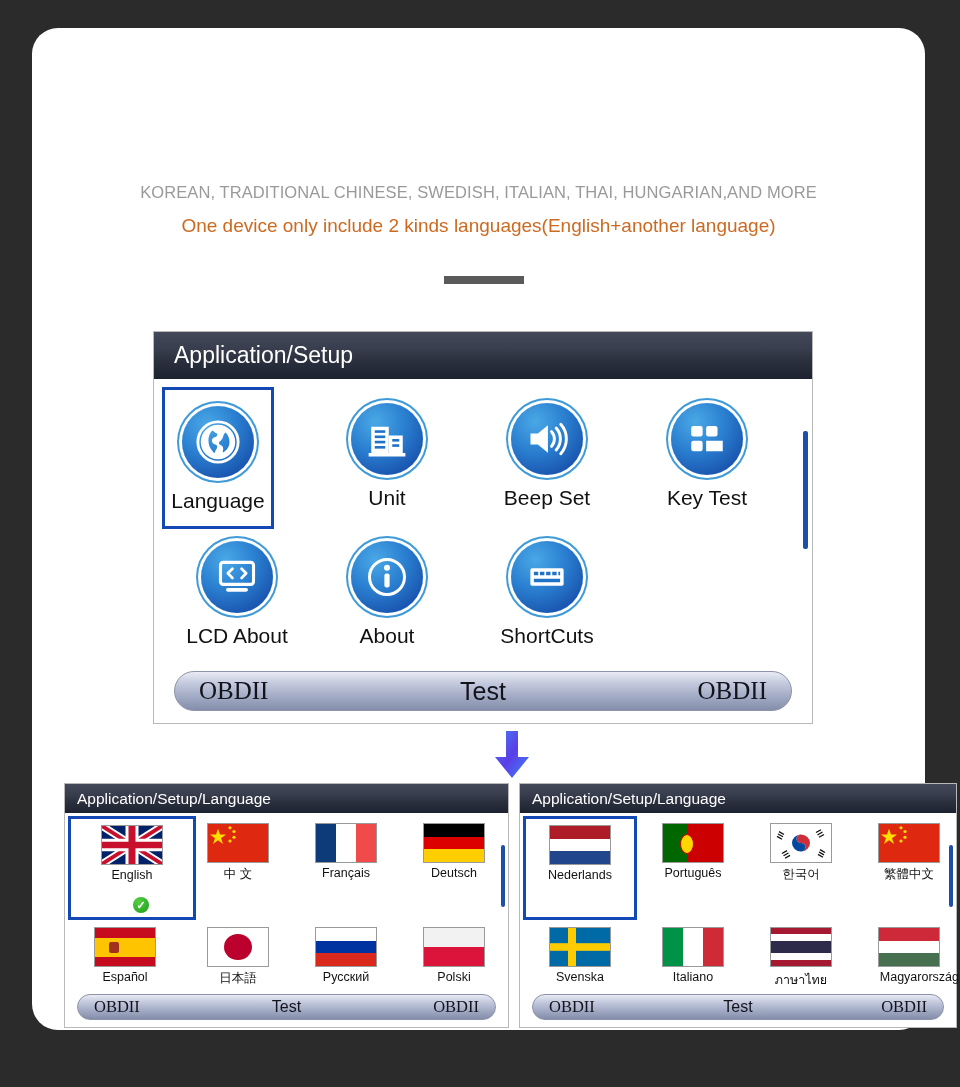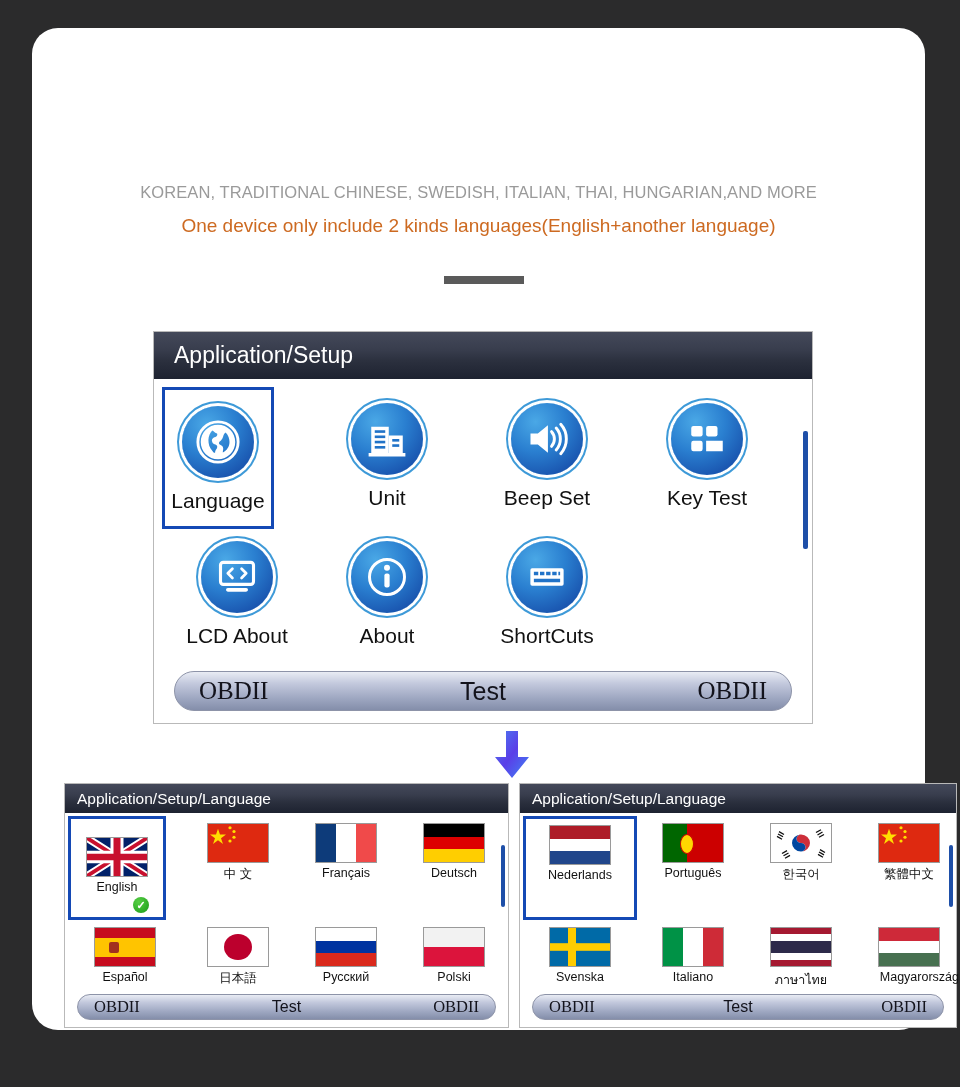--- a/index.html
+++ b/index.html
@@ -225,21 +225,21 @@
     </svg>
   </div>
 
   <div class="panel sp" id="leftPanel">
     <div class="panel-head">
       <span>Application/Setup/Language</span>
     </div>
     <div class="panel-body">
       <div class="vscroll"></div>
       <div class="grid" id="leftGrid">
-          <div class="fcell sel" style="left: 3px; top: 3px; width: 98px; height: 104px; padding-top: 16px;">
+          <div class="fcell sel" style="left: 3px; top: 3px; width: 128px; height: 104px; padding-top: 4px;">
             <div class="flagwrap">
               <div class="fl"><svg viewBox="0 0 60 40" width="100%" height="100%" preserveAspectRatio="none">
       <rect width="60" height="40" fill="#012169"></rect>
       <path d="M0 0L60 40M60 0L0 40" stroke="#fff" stroke-width="8"></path>
       <path d="M0 0L60 40M60 0L0 40" stroke="#C8102E" stroke-width="4"></path>
       <path d="M30 0v40M0 20h60" stroke="#fff" stroke-width="13"></path>
       <path d="M30 0v40M0 20h60" stroke="#C8102E" stroke-width="7"></path>
                 </svg></div>
             </div>
             <div class="flbl">English</div>

